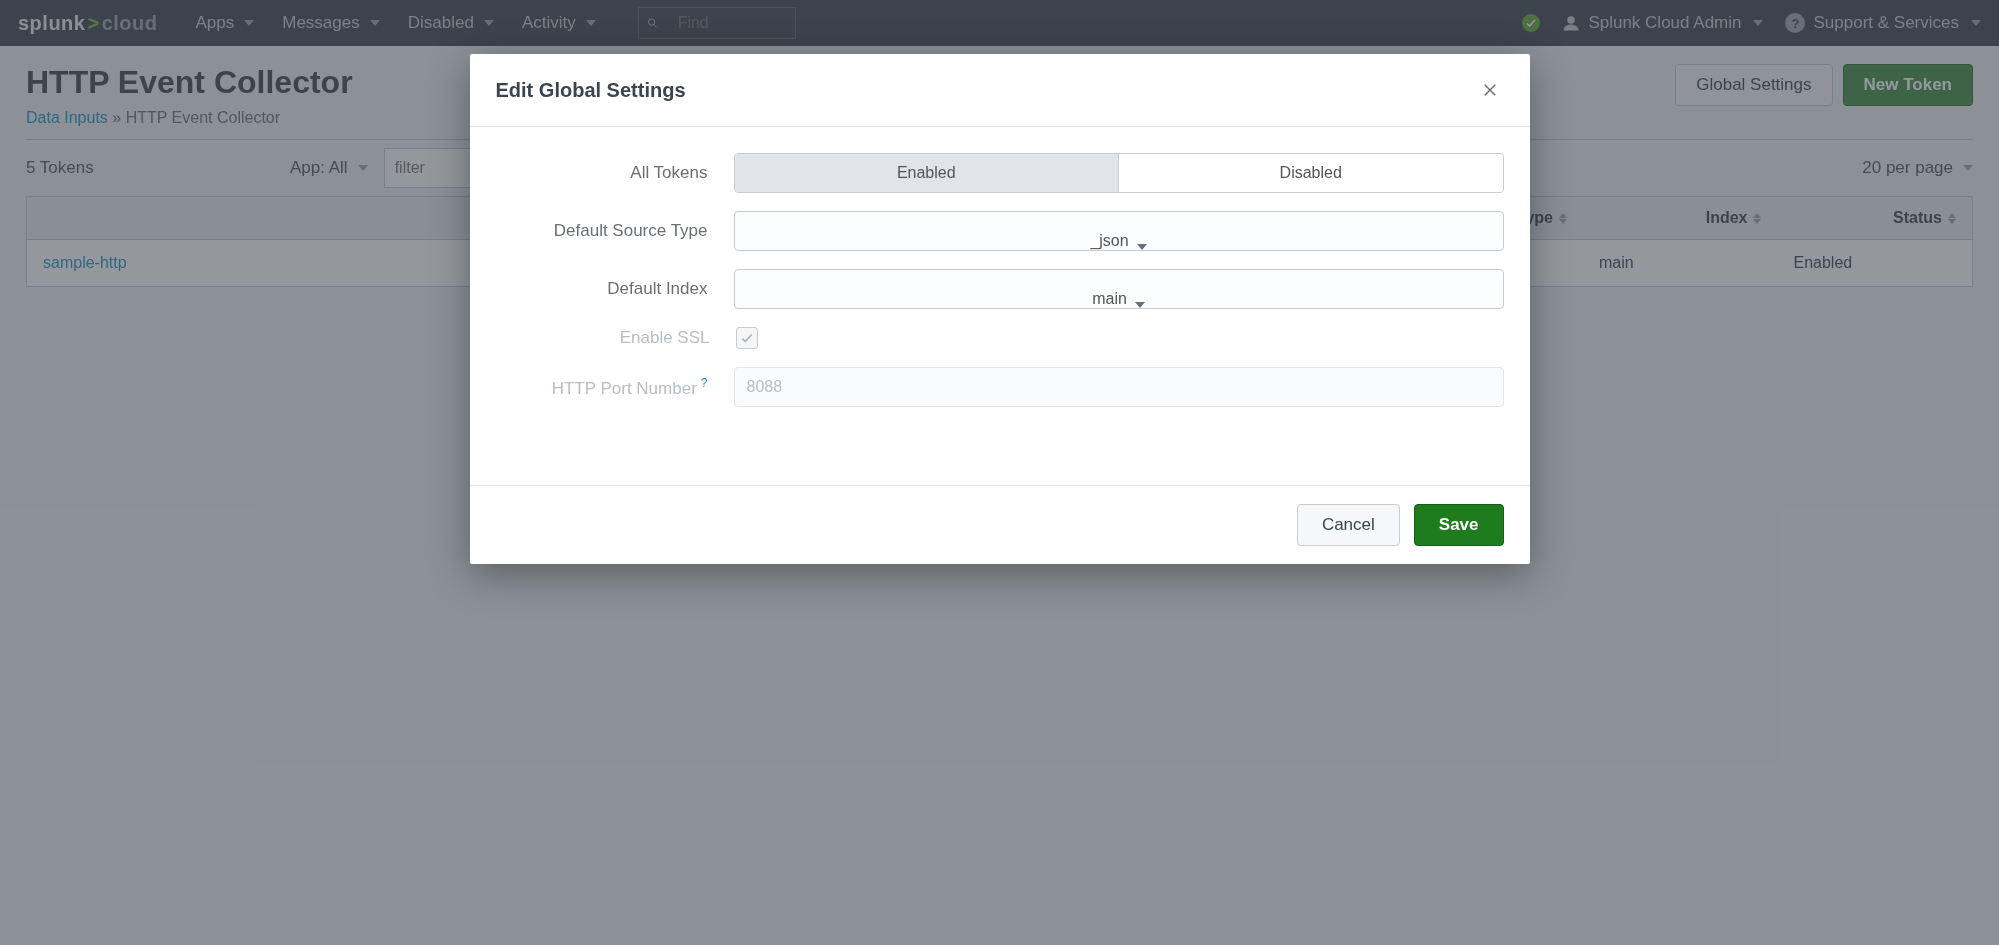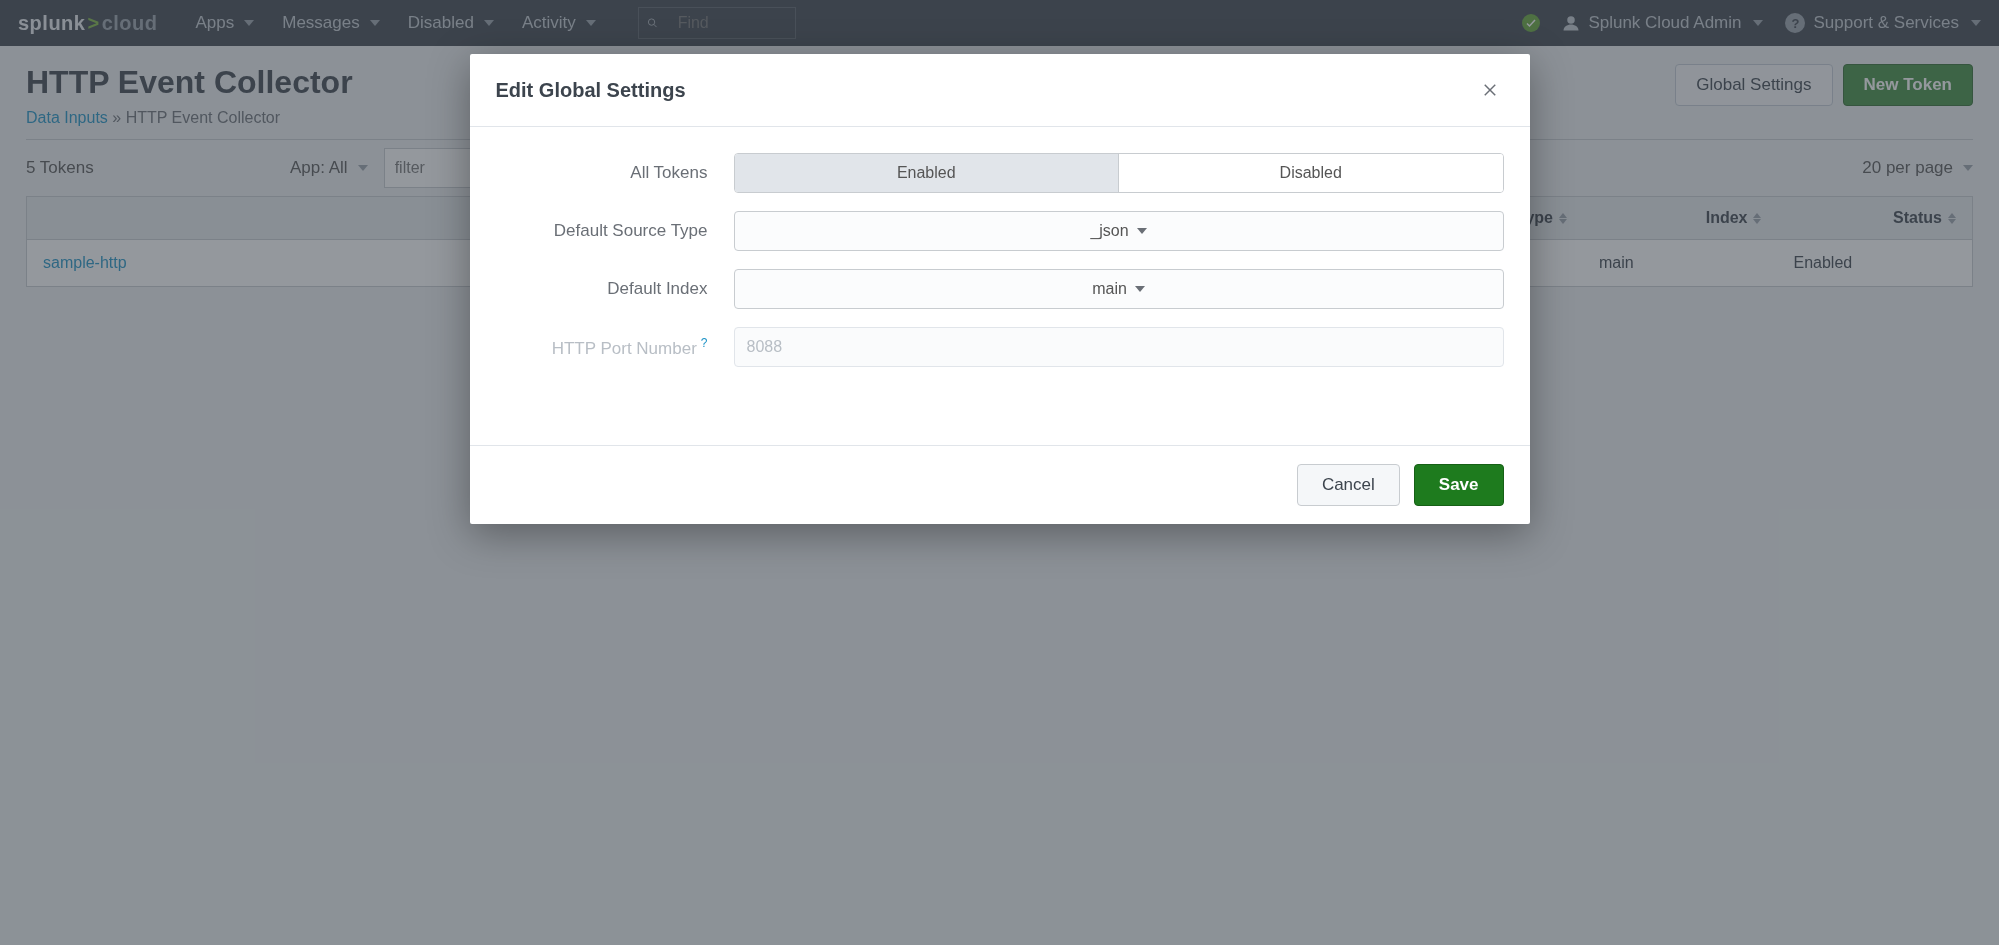--- a/index.html
+++ b/index.html
@@ -69,21 +69,21 @@
   .form-row { display: flex; align-items: center; margin-bottom: 18px; }
   .form-label { width: 240px; text-align: right; padding-right: 26px; color: #6a6f76; font-size: 17px; }
   .form-label.disabled { color: #b8bec5; }
   .form-field { flex: 1; }
 
   .segmented { display: flex; width: 770px; border: 1px solid #c8ccd0; border-radius: 4px; overflow: hidden; height: 40px; }
   .segmented .seg { flex: 1; display: flex; align-items: center; justify-content: center; font-size: 16px; color: #555; background: #fff; cursor: pointer; }
   .segmented .seg.active { background: #e1e5ea; }
   .segmented .seg + .seg { border-left: 1px solid #c8ccd0; }
 
-  .dropdown-field { width: 770px; height: 40px; border: 1px solid #c8ccd0; border-radius: 4px; background: #fbfcfd; display: flex; align-items: center; justify-content: center; gap: 8px; color: #555; font-size: 16px; cursor: pointer; }
+  .dropdown-field { width: 770px; height: 40px; border: 1px solid #c8ccd0; border-radius: 4px; background: #fbfcfd; display: flex; align-items: flex-end; justify-content: center; gap: 8px; color: #555; font-size: 16px; cursor: pointer; }
   .dropdown-field .dd-caret { width:0; height:0; border-left:5px solid transparent; border-right:5px solid transparent; border-top:6px solid #6a6f76; }
 
   .checkbox { width: 22px; height: 22px; border: 1px solid #c8ccd0; border-radius: 3px; background: #f4f6f8; display: flex; align-items: center; justify-content: center; color: #9aa2ab; }
   .checkbox svg { width: 14px; height: 14px; }
 
   .text-input { width: 770px; height: 40px; border: 1px solid #e1e5ea; border-radius: 4px; background: #fafbfc; padding: 0 12px; font-size: 16px; color: #b8bec5; }
   .text-input:disabled { color: #b8bec5; }
 
   .help-sup { color: #1e93c6; font-size: 12px; vertical-align: super; margin-left: 4px; }
 
@@ -252,20 +252,30 @@
       <div class="form-row">
         <div class="form-label">Default Index</div>
         <div class="form-field">
           <div class="dropdown-field">
             <span>main</span>
             <span class="dd-caret"></span>
           </div>
         </div>
       </div>
 
+      <div class="form-row">
+        <div class="form-label disabled">Enable SSL</div>
+        <div class="form-field">
+          <div class="checkbox">
+            <svg viewBox="0 0 24 24" fill="none" stroke="#aeb4bb" stroke-width="3">
+                <polyline points="4,13 9,18 20,6"></polyline>
+              </svg>
+          </div>
+        </div>
+      </div>
 
       <div class="form-row">
         <div class="form-label disabled">
           <span>HTTP Port Number</span><span class="help-sup">?</span>
         </div>
         <div class="form-field">
           <input class="text-input" type="text" disabled="" value="8088" style="">
         </div>
       </div>
 

